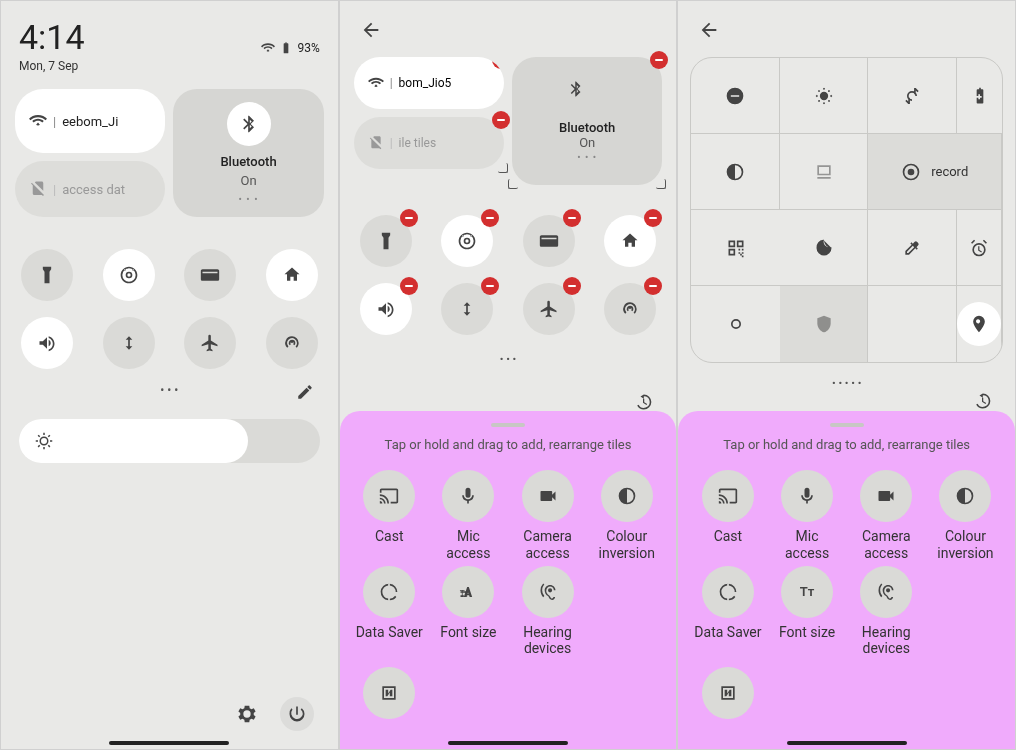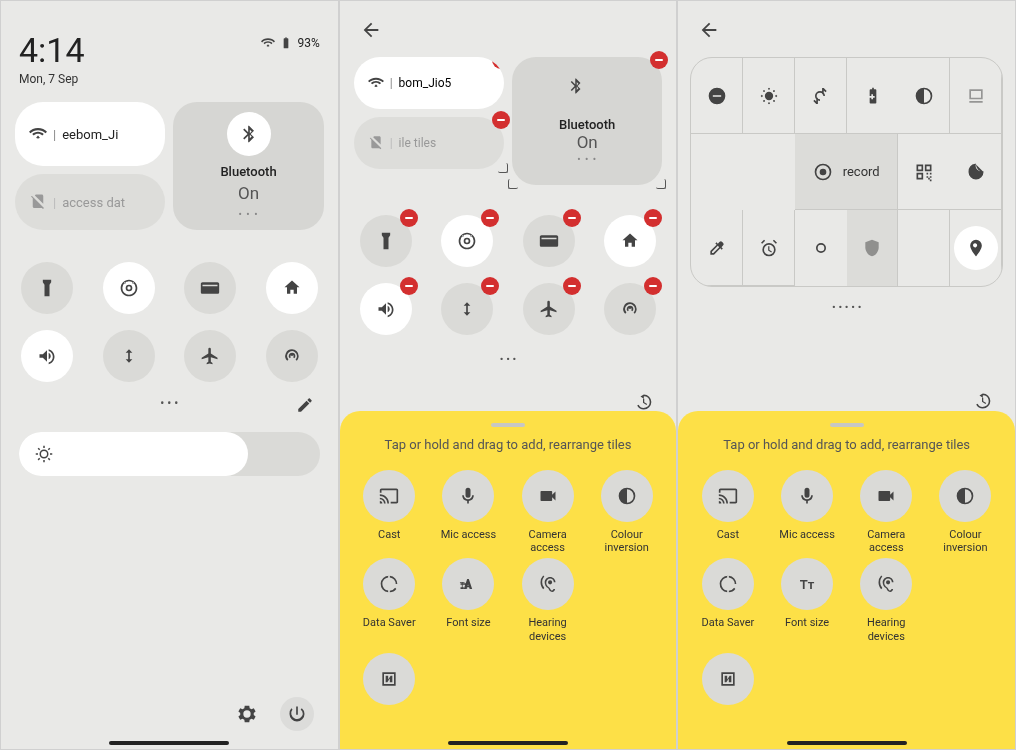--- a/index.html
+++ b/index.html
@@ -14,22 +14,22 @@
     flex: 1;
     border: 1px solid #d0d0d0;
     background: #e9e9e7;
     position: relative;
     overflow: hidden;
   }
   .panel + .panel { margin-left: 0; }
   .status-bar {
     display: flex;
     justify-content: space-between;
-    align-items: flex-start;
-    padding: 29px 18px 8px;
+    align-items: center;
+    padding: 16px 18px 8px;
   }
   .time-block { }
   .time { font-size: 34px; font-weight: 400; color: #222; }
   .date { font-size: 12px; color: #333; margin-top: 2px; }
   .status-icons { display: flex; align-items: center; gap: 4px; font-size: 12px; color: #222; margin-top: 6px;}
   .status-icons svg { width: 14px; height: 14px; }
   .top-row {
     display: flex;
     gap: 8px;
     padding: 8px 14px;
@@ -54,21 +54,21 @@
     height: 128px;
     display: flex;
     flex-direction: column;
     align-items: center;
     justify-content: center;
     gap: 4px;
     position: relative;
   }
   .bt-card .circle-btn { width: 44px; height: 44px; background:#fff; border-radius:50%; display:flex;align-items:center;justify-content:center; margin-bottom:4px;}
   .bt-title { font-size: 13px; font-weight:500; color:#222;}
-  .bt-sub { font-size: 17px; color:#555;}
+  .bt-sub { font-size: 13px; color:#555;}
   .bt-dots { font-size:10px;color:#888;letter-spacing:1px; margin-top:2px;}
   .left-col { flex:1; display:flex; flex-direction:column; gap:8px;}
   .mobile-pill {
     background: #ddddda;
     border-radius: 28px;
     height: 56px;
     display: flex; align-items:center;
     padding: 0 14px; gap:6px;
     font-size: 13px; color: #999;
   }
@@ -117,35 +117,35 @@
   }
   .back-arrow{ padding:18px 20px 8px;}
   
   .p2-top{ display:flex; gap:8px; padding:4px 14px 0;}
   .p2-left{ flex:1; display:flex;flex-direction:column; gap:8px;}
   .p2-wifi{ background:#fff;border-radius:28px;height:52px;display:flex;align-items:center;padding:0 14px;gap:6px;font-size:12px;overflow:hidden;position:relative;}
   .p2-mobile{background:#ddddda;border-radius:28px;height:52px;display:flex;align-items:center;padding:0 14px;gap:6px;font-size:12px;color:#999;position:relative;}
   .p2-bt{ flex:1; background:#d6d6d3; border-radius:24px; height:128px;display:flex;flex-direction:column;align-items:center;justify-content:center;position:relative;}
   .drawer{
     position:absolute; left:0;right:0;bottom:0; top:410px;
-    background:#fde047; border-radius:20px 20px 0 0;
+    background:#f0abfc; border-radius:20px 20px 0 0;
     padding:12px 0 11px;
   }
   .drawer-handle{width:34px;height:4px;background:#c7c7c4;border-radius:2px;margin:0 auto 10px;}
   .drawer-hint{text-align:center;font-size:13px;color:#555;padding:0 10px 12px;}
   .drawer-grid{display:grid;grid-template-columns:repeat(4,1fr);gap:4px 0;padding:6px 10px 0px; text-align:center;}
   .drawer-item{display:flex;flex-direction:column;align-items:center;gap:6px;}
   .drawer-tile{width:52px;height:52px;border-radius:50%;background:#dadad7;display:flex;align-items:center;justify-content:center;position:relative;}
-  .drawer-label{font-size:11px;color:#333;line-height:1.2;max-width:70px;}
+  .drawer-label{font-size:14px;color:#333;line-height:1.2;max-width:70px;}
   .reset-btn{position:absolute;right:18px;top:386px;width:30px;height:30px;border-radius:50%;display:flex;align-items:center;justify-content:center;}
   .p2-dots{ text-align:center;padding:10px 0 10px; font-size:11px;color:#555;position:relative;}
   
   .grid-card{
     margin:4px 12px 0;border:1px solid #c9c9c6;border-radius:22px;
-    display:grid;grid-template-columns:repeat(6,1fr);
+    display:grid;grid-template-columns:repeat(3,1fr);
     overflow:hidden;
   }
   .grid-cell{
     border-right:1px solid #c9c9c6;border-bottom:1px solid #c9c9c6;
     height:76px;display:flex;align-items:center;justify-content:center;
     position:relative;
   }
   .grid-cell:nth-child(4n){border-right:none;}
   .screen-record{
     grid-column:3 / span 2; background:#dcdcd9;

